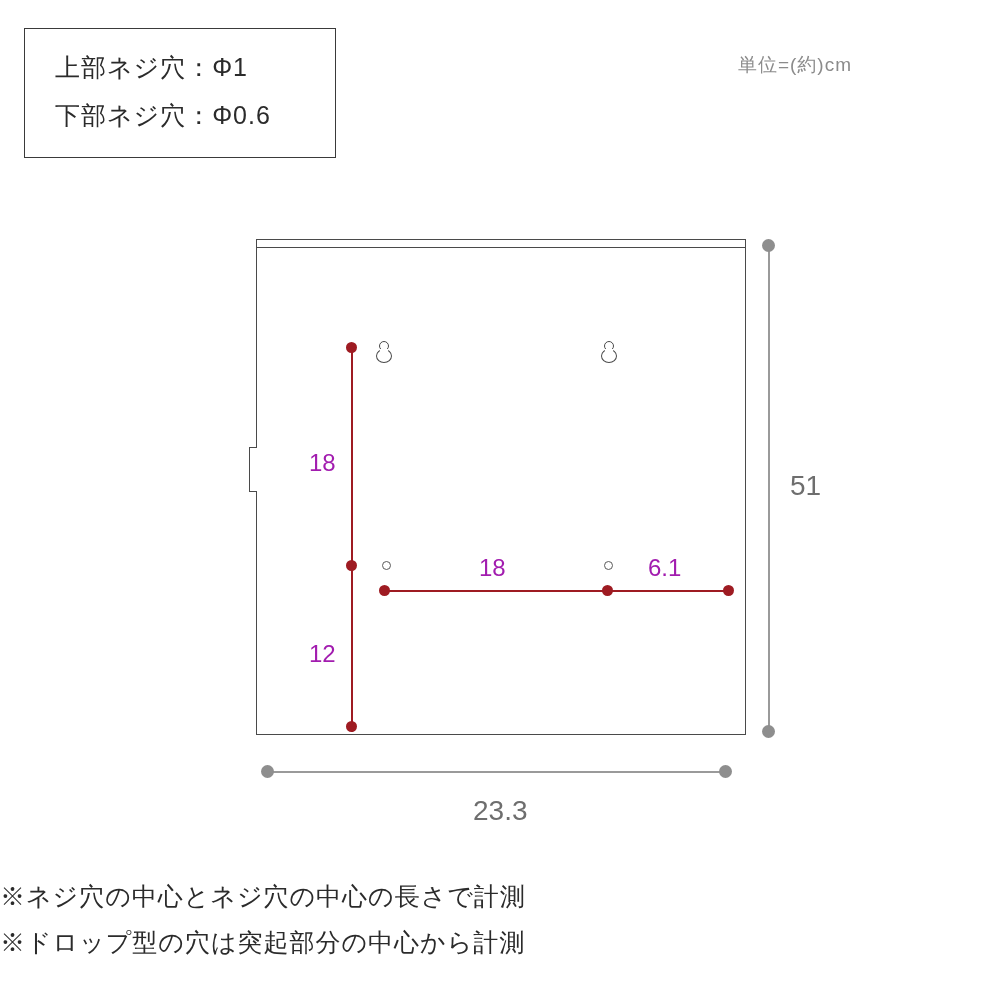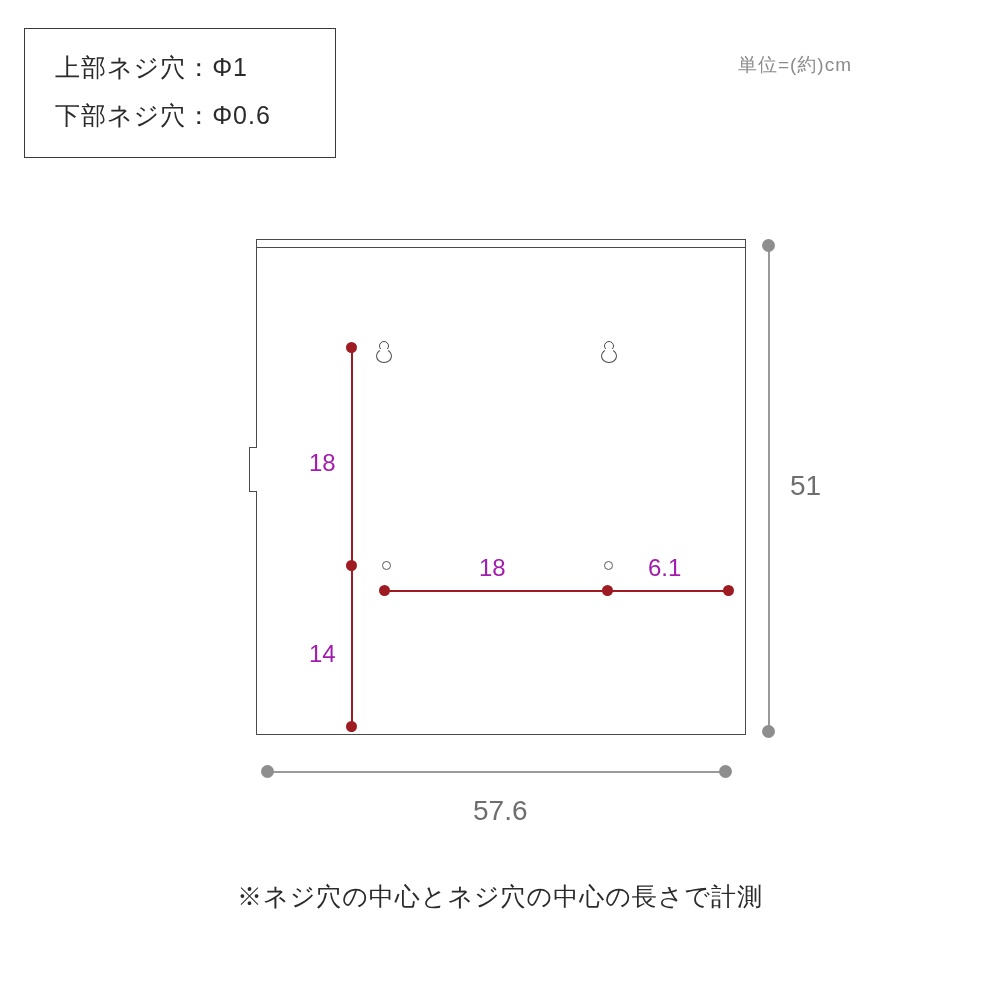--- a/index.html
+++ b/index.html
@@ -174,21 +174,21 @@
     font-size: 28px;
     color: #6e6e6e;
     white-space: nowrap;
   }
 
   
   .footnote {
     position: absolute;
     left: 0;
     width: 1000px;
-    text-align: center;
+    text-align: left;
     font-size: 25px;
     color: #2b2b2b;
     letter-spacing: 1px;
     white-space: nowrap;
   }
   .footnote.f1 { top: 880px; }
   .footnote.f2 { top: 926px; }
 </style>
 </head>
 <body>
@@ -218,34 +218,35 @@
   </div>
 
   <div class="small-hole" style="left:382px; top:561px;"></div>
   <div class="small-hole" style="left:604px; top:561px;"></div>
 
   <div class="red-line-v" style="left:351px; top:348px; height:384px;"></div>
   <div class="red-dot" style="left:346px; top:342px;"></div>
   <div class="red-dot" style="left:346px; top:560px;"></div>
   <div class="red-dot" style="left:346px; top:721px;"></div>
   <div class="red-label" style="left:309px; top:449px;">18</div>
-  <div class="red-label" style="left:309px; top:640px;">14</div>
+  <div class="red-label" style="left:309px; top:640px;">12</div>
 
   <div class="red-line-h" style="left:384px; top:590px; width:346px;"></div>
   <div class="red-dot" style="left:379px; top:585px;"></div>
   <div class="red-dot" style="left:602px; top:585px;"></div>
   <div class="red-dot" style="left:723px; top:585px;"></div>
   <div class="red-label" style="left:479px; top:554px;">18</div>
   <div class="red-label" style="left:648px; top:554px;">6.1</div>
 
   <div class="grey-line-v" style="left:768px; top:246px; height:486px;"></div>
   <div class="grey-dot" style="left:762px; top:239px;"></div>
   <div class="grey-dot" style="left:762px; top:725px;"></div>
   <div class="grey-label" style="left:790px; top:470px;">51</div>
 
   <div class="grey-line-h" style="left:268px; top:771px; width:458px;"></div>
   <div class="grey-dot" style="left:261px; top:765px;"></div>
   <div class="grey-dot" style="left:719px; top:765px;"></div>
-  <div class="grey-label" style="left:473px; top:795px;">57.6</div>
+  <div class="grey-label" style="left:473px; top:795px;">23.3</div>
 
   <div class="footnote f1">※ネジ穴の中心とネジ穴の中心の長さで計測</div>
+  <div class="footnote f2">※ドロップ型の穴は突起部分の中心から計測</div>
 
 </div>
 
 </body></html>

